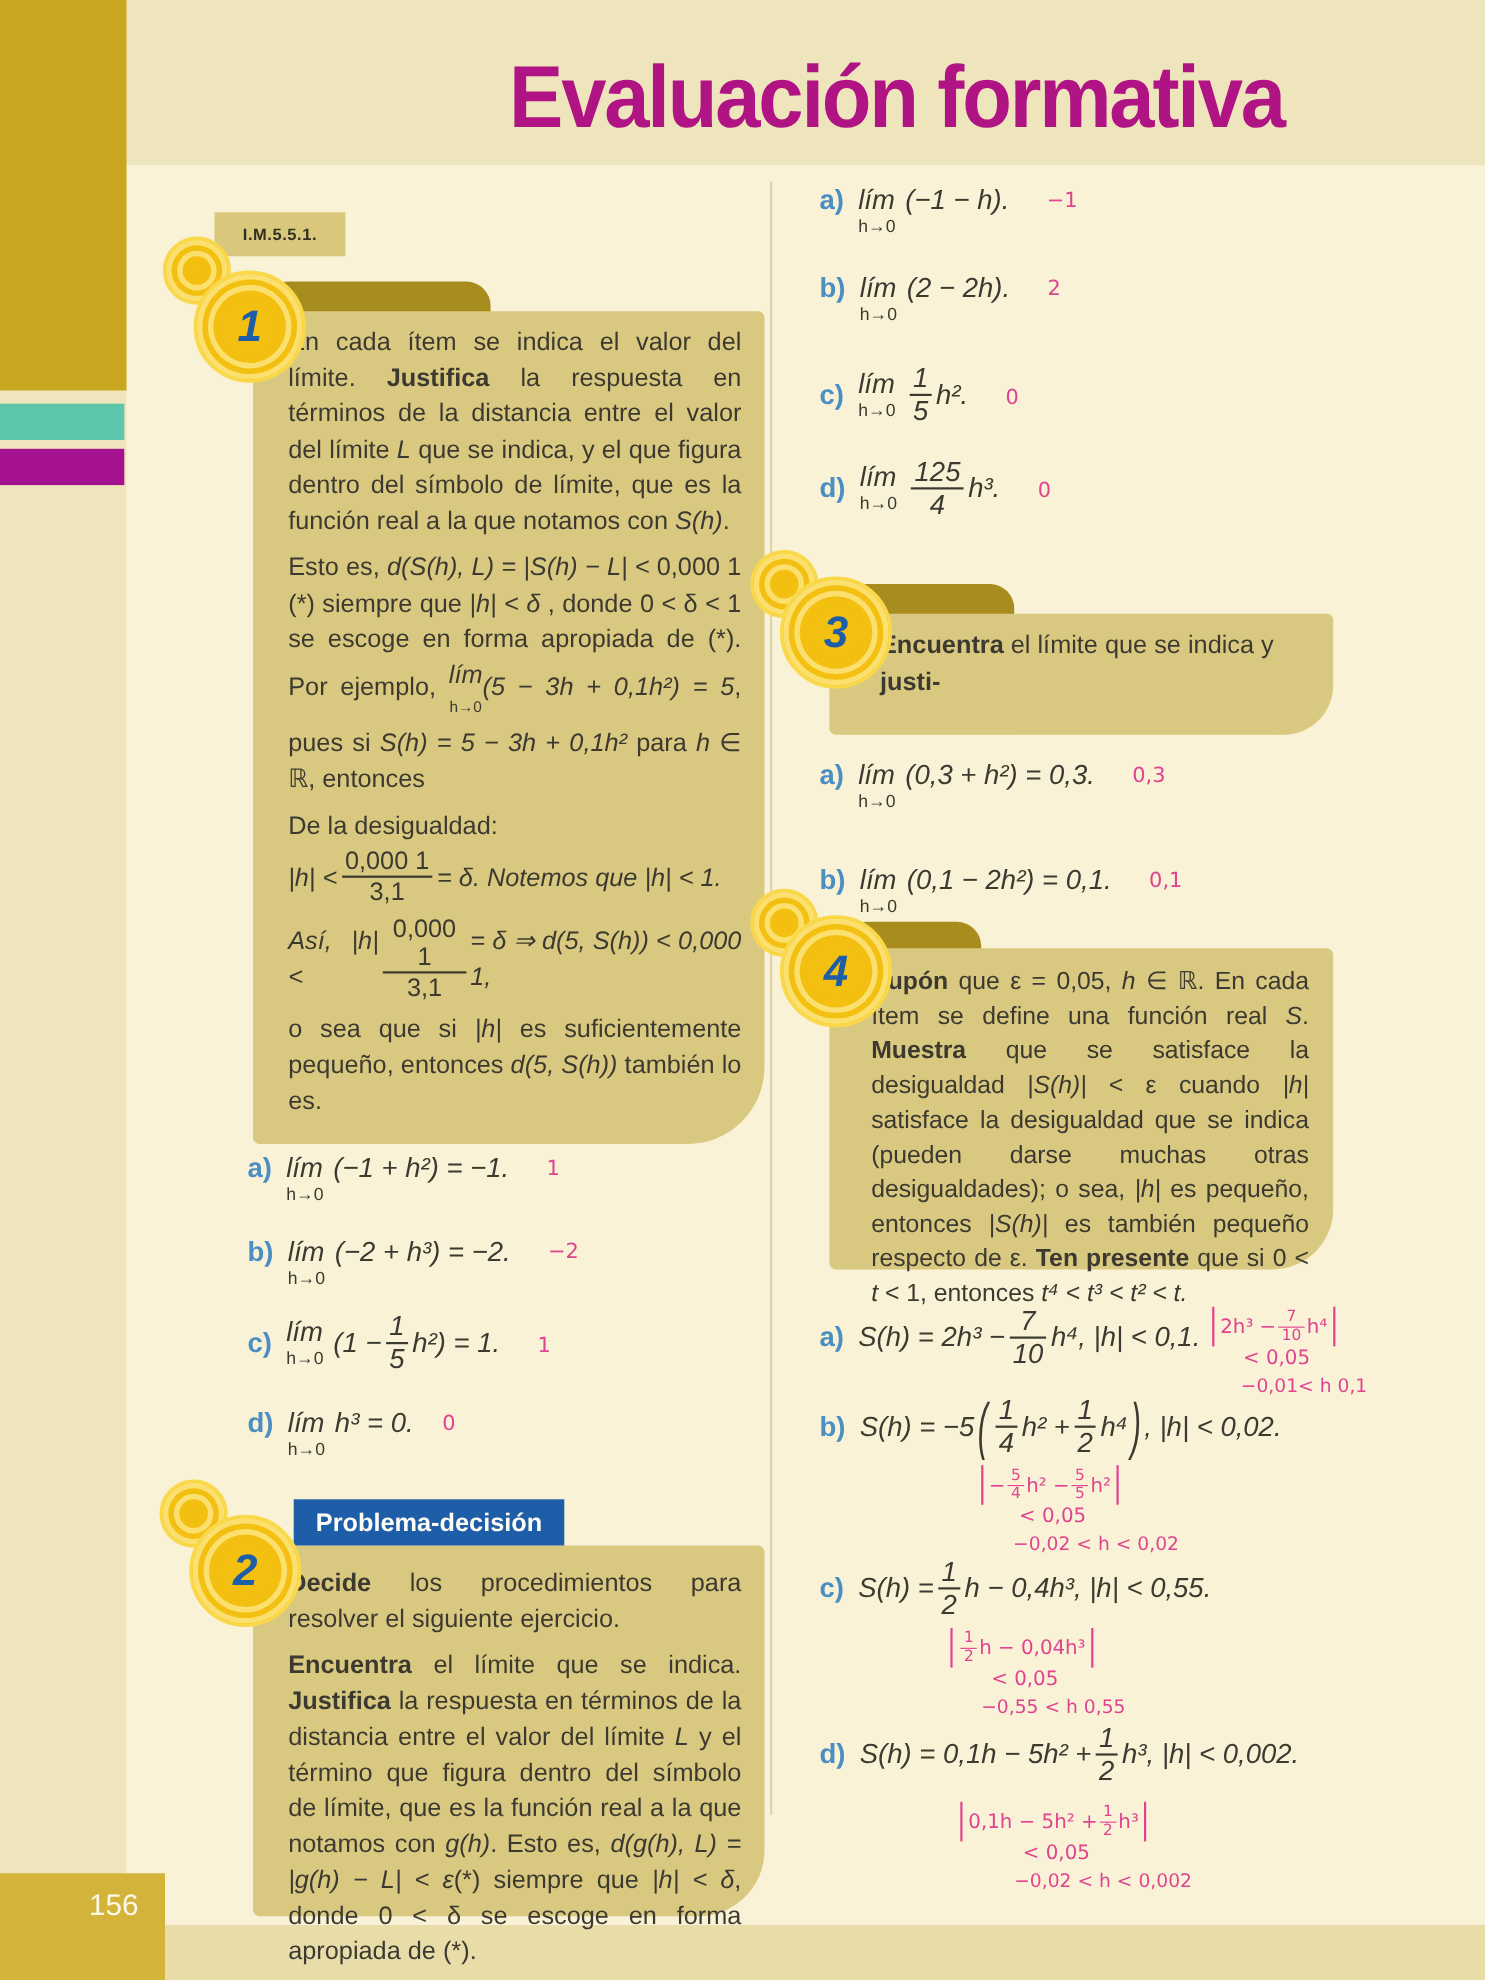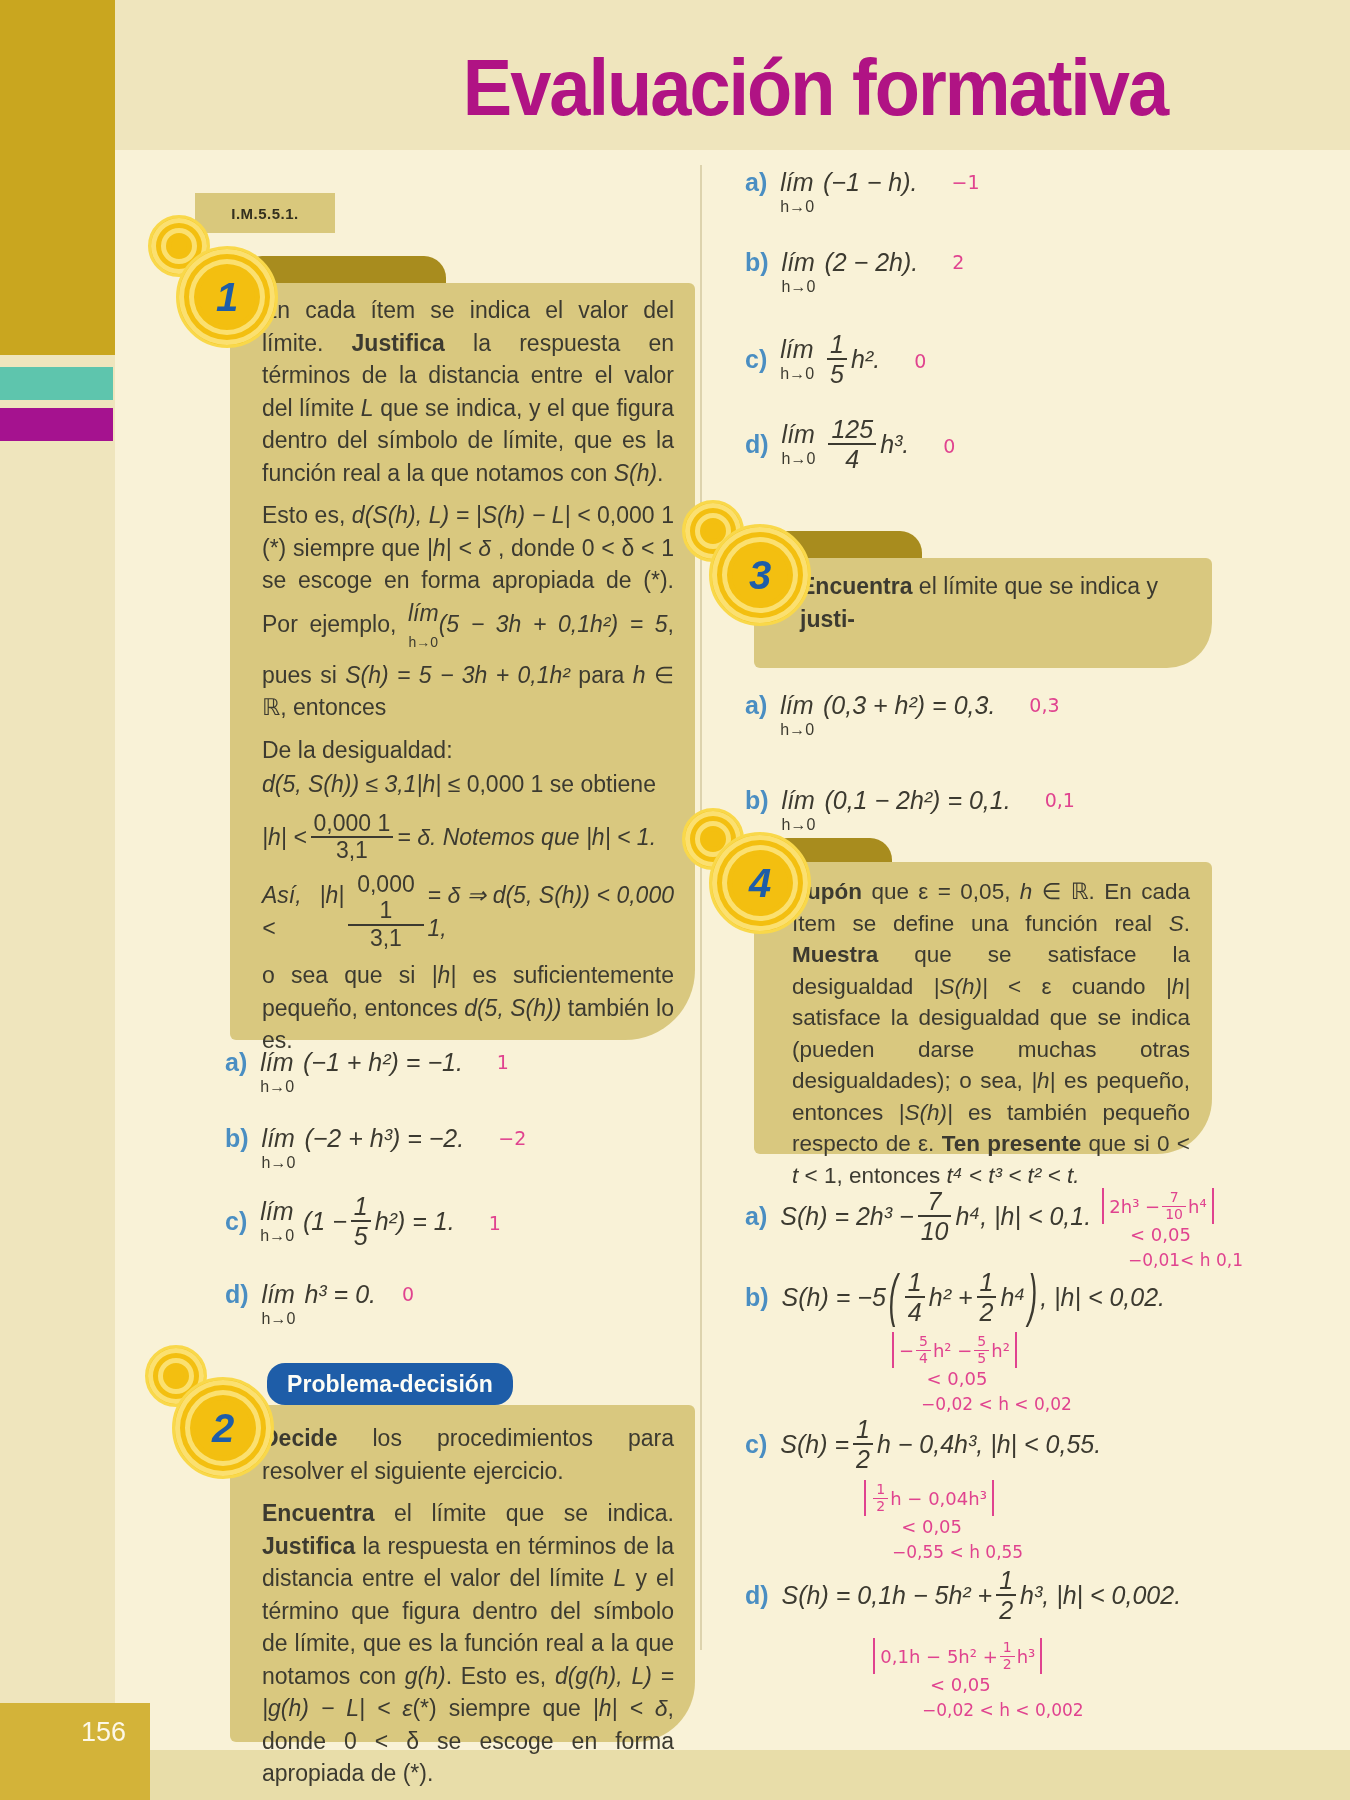--- a/index.html
+++ b/index.html
@@ -13,29 +13,29 @@
   .gold-block{left:0;top:0;width:115px;height:355px;background:#c9a61f;}
   .stripe-teal{left:0;top:367px;width:113px;height:33px;background:#5ec5ad;}
   .stripe-magenta{left:0;top:408px;width:113px;height:33px;background:#a5128f;}
   .pagenum-box{left:0;top:1703px;width:150px;height:97px;background:#d3b339;z-index:6;}
   .pagenum-box span{position:absolute;right:24px;top:14px;color:#fdf8e7;font-size:27px;}
   .divider{left:700px;top:165px;width:2px;height:1485px;background:#ddd3ad;}
 
   .title{left:420px;top:42px;width:790px;text-align:center;font-size:74px;font-weight:bold;
          letter-spacing:-2px;color:#b01384;transform:scaleY(1.08);transform-origin:top center;}
 
-  .std-badge{left:195px;top:193px;width:140px;height:40px;background:#d9c87c;
+  .std-badge{left:195px;top:193px;width:119px;height:40px;background:#d9c87c;
              display:flex;align-items:center;justify-content:center;
              font-size:15px;font-weight:bold;color:#33301f;letter-spacing:.5px;}
 
   
   .ribbon{background:#a88c1e;border-radius:16px 22px 0 0;z-index:1;}
   .tanbox{background:#d9c87f;z-index:2;border-radius:6px 6px 70px 6px;}
   .bluehdr{left:267px;top:1363px;width:246px;height:42px;background:#1e5da8;z-index:3;
-           border-radius:18px;display:flex;align-items:center;justify-content:center;
+           border-radius:0;display:flex;align-items:center;justify-content:center;
            color:#fdfdf6;font-weight:bold;font-size:23px;}
 
   
   .rosette{border-radius:50%;background:#f3bf10;z-index:4;border:3px solid #f9d84a;
            box-shadow:inset 0 0 0 5px #fbe070,inset 0 0 0 10px #f3bf10,
                       inset 0 0 0 15px #fbe070,inset 0 0 0 20px #f3bf10;
            display:flex;align-items:center;justify-content:center;}
   .rosette.big{width:96px;height:96px;}
   .rosette.small{width:56px;height:56px;}
   .rosette .n{color:#1e5da8;font-weight:bold;font-style:italic;font-size:40px;}
@@ -95,21 +95,20 @@
 <div class="abs tanbox" style="left:230px;top:283px;width:465px;height:757px;"></div>
 <div class="abs rosette small" style="left:148px;top:215px;"></div>
 <div class="abs rosette big" style="left:176px;top:246px;">
   <span class="n">1</span>
 </div>
 
 <div class="abs boxtext" style="left:262px;top:294px;width:412px;">
   <p><span class="r-n">En cada ítem se indica el valor del límite. </span><span class="r-b">Justifica</span><span class="r-n"> la respuesta en términos de la distancia entre el valor del límite </span><span class="r-i">L</span><span class="r-n"> que se indica, y el que figura dentro del símbolo de límite, que es la función real a la que notamos con </span><span class="r-i">S(h)</span><span class="r-n">.</span></p>
   <p><span class="r-n">Esto es, </span><span class="r-i">d(S(h), L) = |S(h) − L| &lt; </span><span class="r-n">0,000 1 (*) siempre que </span><span class="r-i">|h| &lt; δ</span><span class="r-n"> , donde 0 &lt; δ &lt; 1 se escoge en forma apropiada de (*). Por ejemplo, </span><span class="limin"><span class="limin-l">lím</span><span class="limin-s">h→0</span></span><span class="r-i">(5 − 3h + 0,1h²) = 5</span><span class="r-n">, pues si </span><span class="r-i">S(h) = 5 − 3h + 0,1h²</span><span class="r-n"> para </span><span class="r-i">h</span><span class="r-n"> ∈ ℝ, entonces</span></p>
   <p style="margin-bottom:2px;"><span class="r-n">De la desigualdad:</span></p>
-  <p><span class="r-i">d(5, S(h)) ≤ 3,1|h| ≤ </span><span class="r-n">0,000 1 se obtiene</span></p>
   <div class="fline">
     <span class="fi">|h| &lt; </span>
     <span class="frac">
       <span class="fn">0,000 1</span>
       <span class="fd">3,1</span>
     </span>
     <span class="fi"> = δ. Notemos que |h| &lt; 1.</span>
   </div>
   <div class="fline">
     <span class="fi">Así, |h| &lt; </span>

